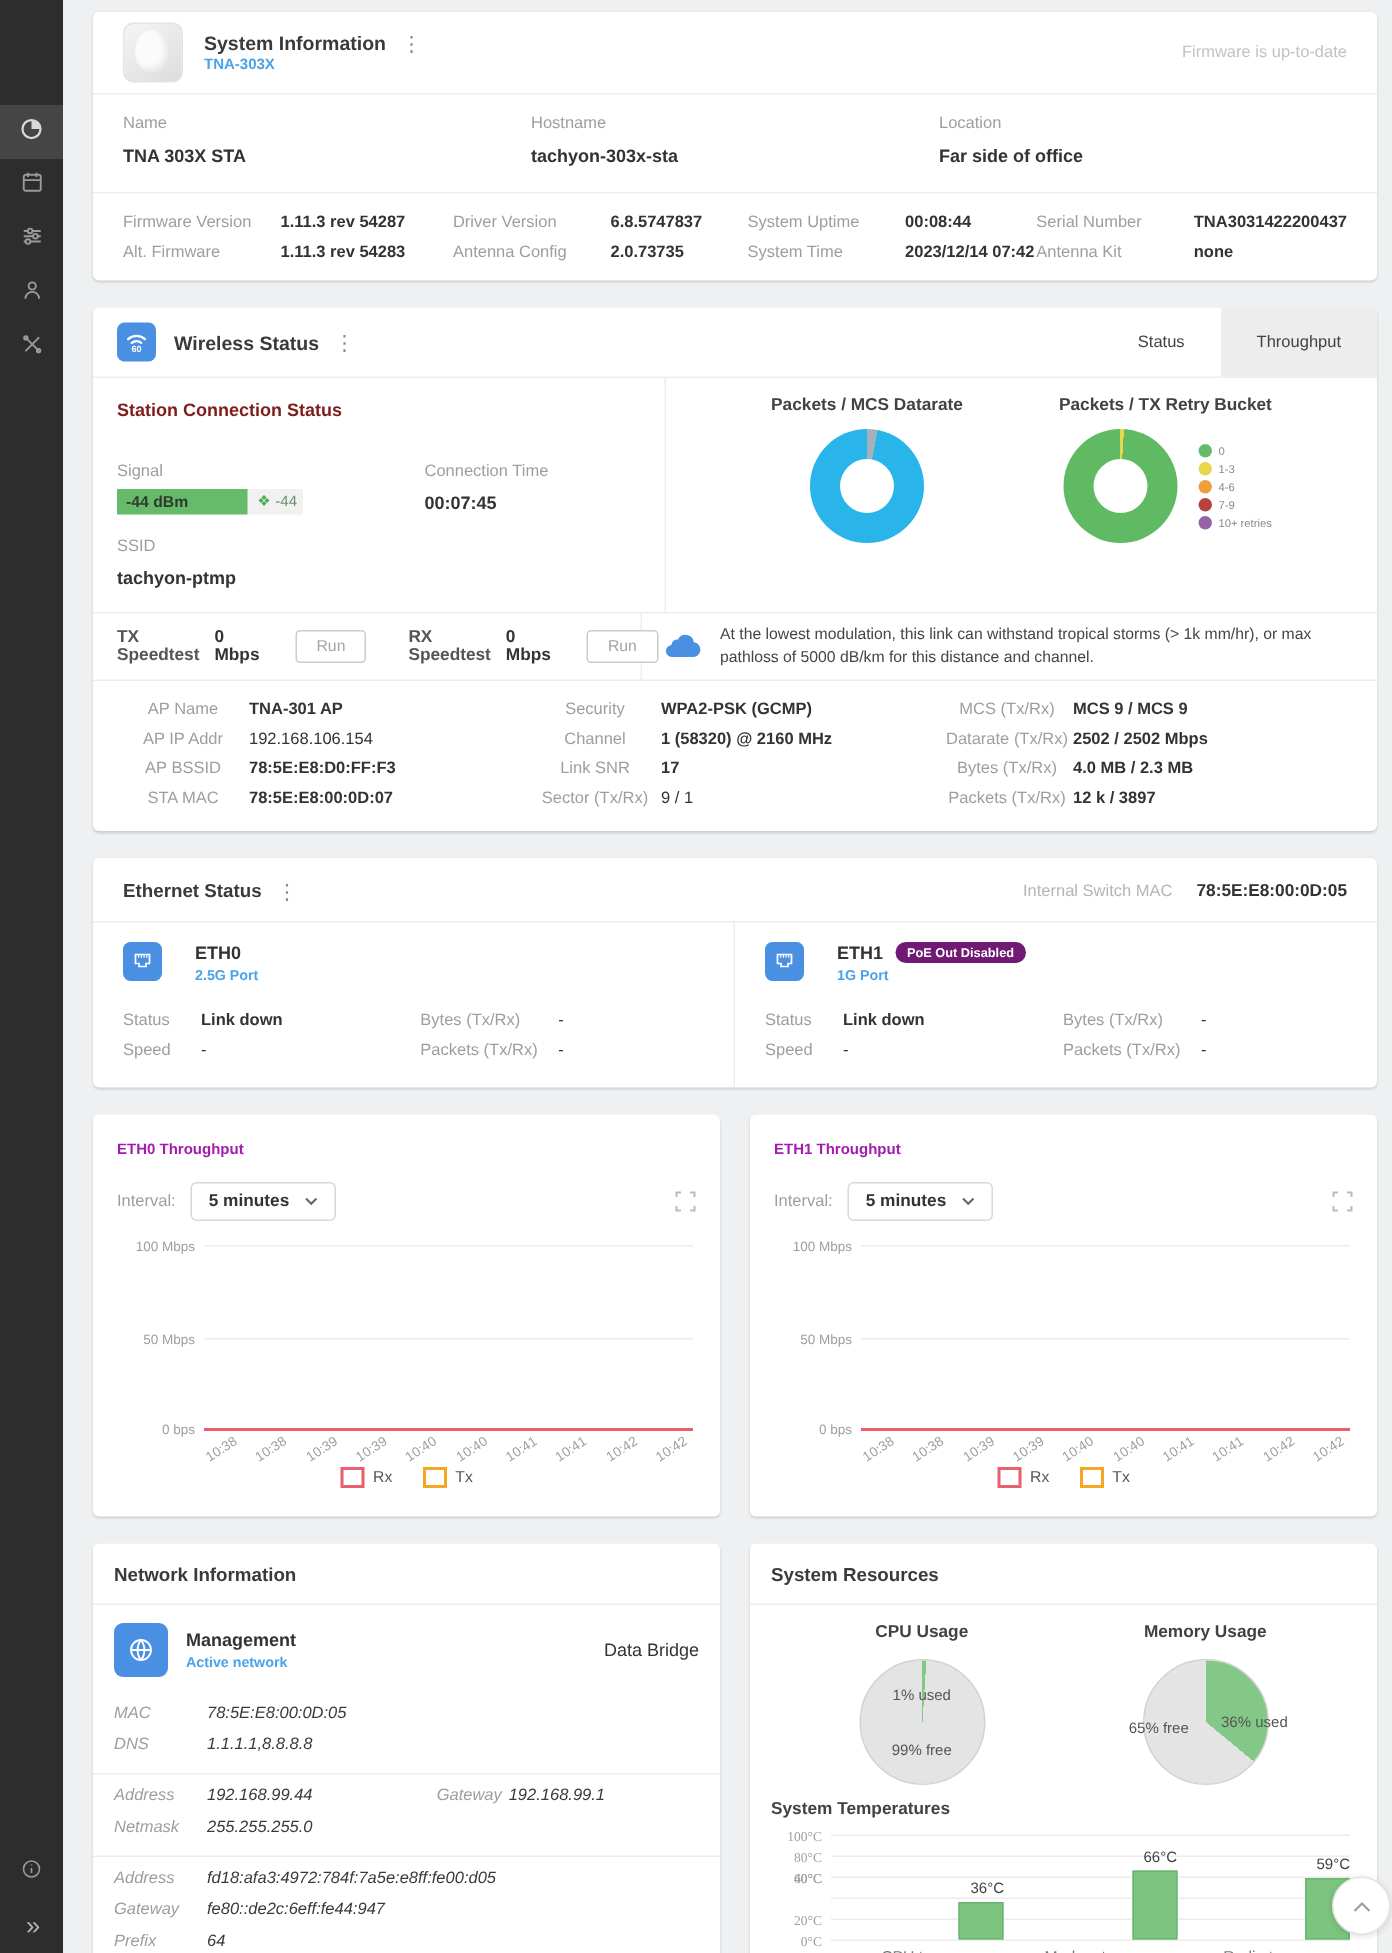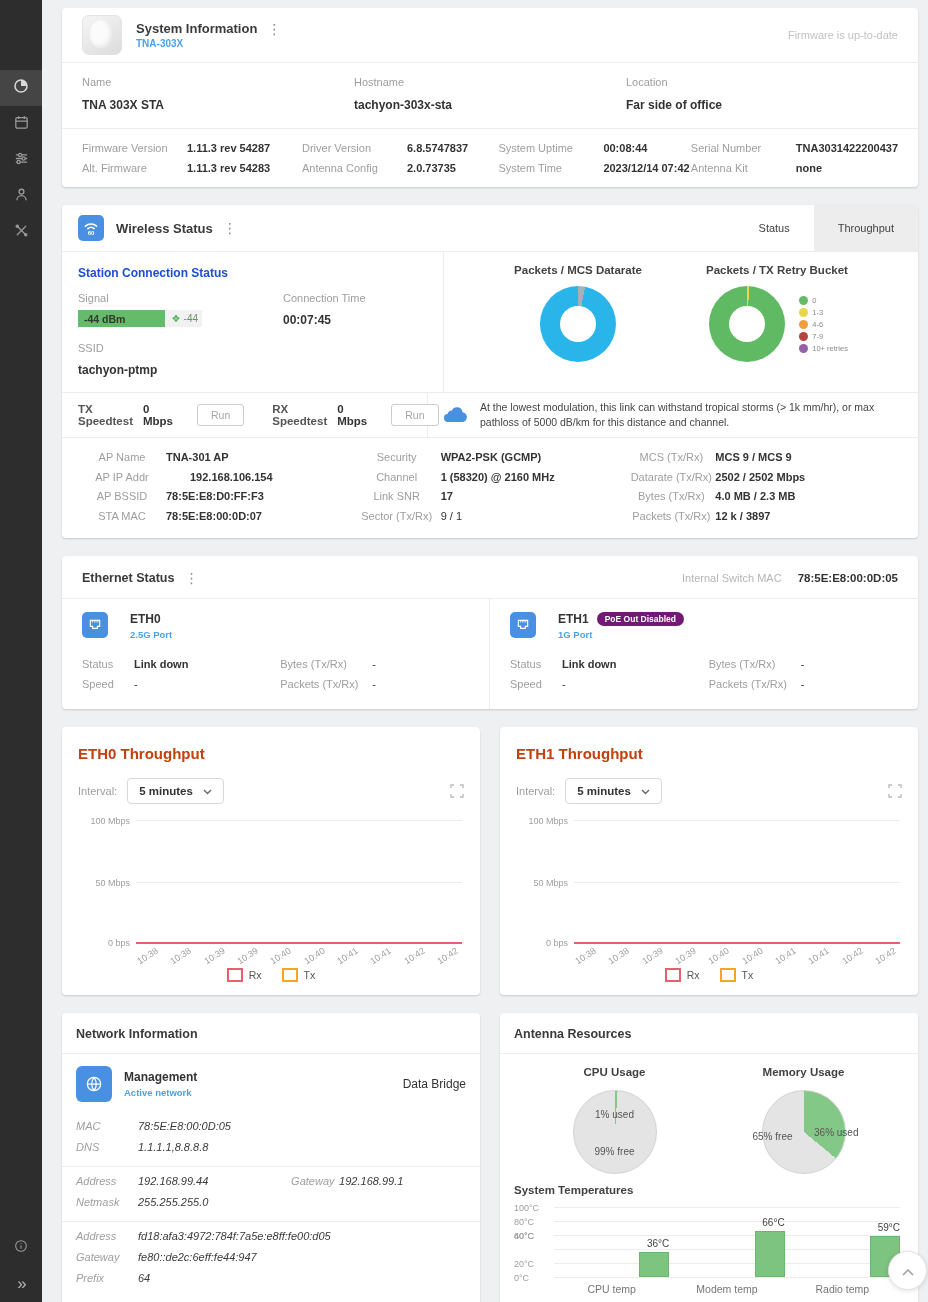--- a/index.html
+++ b/index.html
@@ -38,21 +38,21 @@
   .si-details .kv .k{width:105px;}
   
   .ws-header{display:flex;align-items:stretch;height:46px;border-bottom:1px solid #ededed;}
   .ws-header-left{display:flex;align-items:center;padding-left:16px;}
   .sq-icon{width:26px;height:26px;border-radius:5px;background:#4a90e2;display:flex;align-items:center;justify-content:center;margin-right:12px;flex-shrink:0;}
   .tabs{margin-left:auto;display:flex;}
   .tab{padding:0 24px;display:flex;align-items:center;font-size:11px;color:#424242;cursor:pointer;}
   .tab.inactive{background:#ededed;border-radius:0 4px 0 0;}
   .ws-body{display:flex;border-bottom:1px solid #ededed;}
   .station{width:382px;flex-shrink:0;border-right:1px solid #ededed;padding:14px 0 14px 16px;box-sizing:border-box;}
-  .station-title{font-size:12px;font-weight:bold;color:#1d4ed8;margin-bottom:12px;}
+  .station-title{font-size:12px;font-weight:bold;color:#7f1d1d;margin-bottom:28px;}
   .station-grid{display:grid;grid-template-columns:205px 1fr;row-gap:14px;}
   .station-grid .lbl{display:block;margin-bottom:6px;}
   .sig-bar{width:124px;height:17px;background:#f1f1f1;position:relative;font-size:10.5px;display:flex;align-items:center;}
   .sig-fill{position:absolute;left:0;top:0;bottom:0;width:calc(var(--v) * 1%);background:#66bb6a;}
   .sig-text{position:relative;padding-left:6px;font-weight:bold;color:#2e3b2e;}
   .sig-badge{position:absolute;right:4px;display:flex;align-items:center;gap:3px;font-size:10px;color:#6b8f6b;}
   .clover{color:#4caf50;font-size:10px;line-height:1;}
   .donut-area{flex:1;display:flex;justify-content:space-evenly;align-items:flex-start;padding:12px 6px 10px;}
   .donut-block{text-align:center;}
   .donut-title{font-size:11.5px;font-weight:bold;color:#424242;margin-bottom:10px;}
@@ -86,21 +86,21 @@
   .port-name-wrap{margin-left:10px;}
   .port-name{font-size:12px;font-weight:bold;color:#333;display:flex;align-items:center;gap:8px;}
   .port-sub{font-size:9.5px;font-weight:bold;margin-top:3px;cursor:pointer;}
   .poe-badge{background:#701a75;color:#fff;font-size:8.5px;font-weight:bold;padding:2px 8px;border-radius:8px;}
   .eth-stats{display:grid;grid-template-columns:1.05fr 1fr;}
   .eth-stats .kv:nth-child(odd) .k{width:52px;}
   .eth-stats .kv:nth-child(even) .k{width:92px;}
   
   .row2{display:flex;gap:20px;}
   .tcard{flex:1;height:268px;box-sizing:border-box;padding:18px 16px 0;}
-  .tc-title{font-size:15px;font-weight:bold;color:#c2410c;}
+  .tc-title{font-size:10px;font-weight:bold;color:#a21caf;}
   .interval-row{display:flex;align-items:center;margin-top:16px;}
   .interval-lbl{font-size:11px;color:#9e9e9e;margin-right:10px;}
   .select-box{display:flex;align-items:center;gap:10px;border:1px solid #d8d8d8;border-radius:4px;padding:6px 11px;font-size:11.5px;color:#333;font-weight:bold;cursor:pointer;background:#fff;}
   .expand-btn{margin-left:auto;cursor:pointer;display:flex;}
   .plot{position:relative;height:124px;margin-top:16px;}
   .grid-line{position:absolute;left:58px;right:2px;height:1px;background:#ececec;}
   .ytick{position:absolute;left:2px;width:50px;text-align:right;font-size:9px;color:#9e9e9e;}
   .rx-line{position:absolute;left:58px;right:2px;bottom:0;height:2px;background:#e85f6d;}
   .xticks{display:flex;justify-content:space-between;margin:6px 2px 0 58px;}
   .xticks span{font-size:9px;color:#9e9e9e;transform:rotate(-33deg);white-space:nowrap;display:inline-block;width:26px;}
@@ -127,21 +127,21 @@
   .pie-title{font-size:11.5px;font-weight:bold;color:#424242;margin-bottom:12px;}
   .pie{width:82px;height:82px;border-radius:50%;border:1px solid #d2d2d2;margin:0 auto;position:relative;background:conic-gradient(#84c887 calc(var(--v) * 1%), #e4e4e4 0);font-size:10px;color:#555;}
   .pie span{position:absolute;white-space:nowrap;}
   .pie-cpu .pie-used{top:18px;left:0;right:0;text-align:center;}
   .pie-cpu .pie-free{bottom:16px;left:0;right:0;text-align:center;}
   .pie-mem .pie-used{top:36px;right:-14px;}
   .pie-mem .pie-free{top:40px;left:-10px;}
   .temp-title{font-size:11.5px;font-weight:bold;color:#424242;padding:4px 14px 0;}
   .temp-chart{position:relative;height:96px;margin:8px 14px 0;}
   .temp-grid{position:absolute;left:40px;right:4px;height:1px;background:#ececec;}
-  .temp-ylbl{position:absolute;left:0;width:34px;font-size:9px;color:#9e9e9e;}
+  .temp-ylbl{position:absolute;left:0;width:34px;text-align:right;font-size:9px;color:#9e9e9e;font-family:Liberation Serif, serif;}
   .temp-plot{position:absolute;left:40px;right:4px;top:3px;height:70px;display:flex;}
   .temp-col{flex:1;display:flex;flex-direction:column;align-items:flex-end;justify-content:flex-end;}
   .temp-bar{width:30px;background:#7cc47f;border:1px solid #6bb56e;box-sizing:border-box;height:calc(var(--v) * 0.7px);}
   .temp-vlbl{font-size:10px;color:#424242;margin-bottom:3px;}
   .temp-xlbls{position:absolute;left:40px;right:4px;top:79px;display:flex;}
   .temp-xlbls span{flex:1;text-align:center;font-size:10.5px;color:#757575;}
   .scroll-top{position:absolute;left:888px;top:1251px;width:37px;height:37px;border-radius:50%;background:#fff;border:1px solid #e4e4e4;box-shadow:0 1px 5px rgba(0,0,0,.13);display:flex;align-items:center;justify-content:center;cursor:pointer;z-index:10;}
 </style>
 </head>
 <body>
@@ -349,21 +349,21 @@
       </div>
     </div>
     <div class="ws-details">
       <div>
         <div class="kv">
             <span class="k">AP Name</span>
             <span class="v">TNA-301 AP</span>
           </div>
         <div class="kv">
             <span class="k">AP IP Addr</span>
-            <span class="v link" style="font-weight:bold;margin-left:24px;">192.168.106.154</span>
+            <span class="v link" style="font-weight:normal;">192.168.106.154</span>
           </div>
         <div class="kv">
             <span class="k">AP BSSID</span>
             <span class="v">78:5E:E8:D0:FF:F3</span>
           </div>
         <div class="kv">
             <span class="k">STA MAC</span>
             <span class="v">78:5E:E8:00:0D:07</span>
           </div>
       </div>
@@ -640,21 +640,21 @@
             <span class="v">fe80::de2c:6eff:fe44:947</span>
           </div>
         <div class="kv">
             <span class="k">Prefix</span>
             <span class="v">64</span>
           </div>
       </div>
     </div>
 
     <div class="card bcard">
-      <div class="b-header">Antenna Resources</div>
+      <div class="b-header">System Resources</div>
       <div class="pies">
         <div class="pie-block">
           <div class="pie-title">CPU Usage</div>
           <div class="pie pie-cpu" style="--v: 1;">
             <span class="pie-used">1% used</span>
             <span class="pie-free">99% free</span>
           </div>
         </div>
         <div class="pie-block">
           <div class="pie-title">Memory Usage</div>

